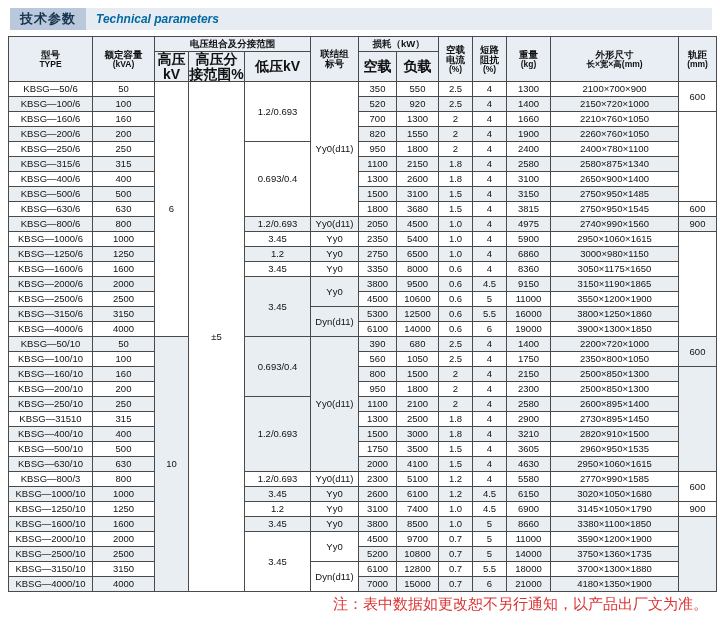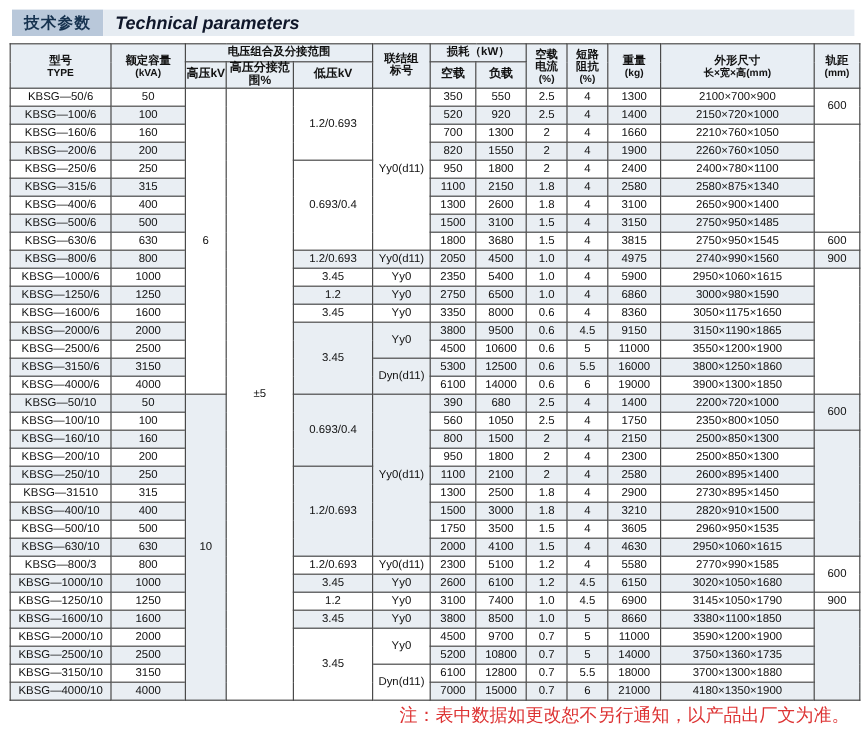--- a/index.html
+++ b/index.html
@@ -21,23 +21,23 @@
     background:#b9c8da;
     color:#16324f;
     font-weight:bold;
     font-size:13px;
     display:flex;align-items:center;justify-content:center;
     padding:0 10px;
     letter-spacing:1px;
   }
   .title-en{
     background:#e6ecf2;
-    color:#0f172a;
+    color:#0369a1;
     font-weight:bold;
-    font-size:15px;
+    font-size:12px;
     display:flex;align-items:center;
     padding:0 10px;
     flex:1;
     font-style:italic;
   }
 
   
   table.spec{
     border-collapse:collapse;
     width:704px;
@@ -54,21 +54,21 @@
     line-height:1.05;
     color:#111;
   }
   thead th{
     background:#e8eef4;
     font-weight:bold;
     font-size:10px;
     line-height:1.1;
     padding:1px 0;
   }
-  thead th.sub{font-size:10px;font-weight:bold;}
+  thead th.sub{font-size:14px;font-weight:bold;}
   .hdr-cn{display:block;}
   .hdr-en{display:block;font-size:8.5px;font-weight:bold;}
 
   tbody td{background:#ffffff;}
   tbody tr.alt td{background:#e9eef3;}
   td.model{font-size:9.5px;}
 
   .footnote{
     text-align:right;
     font-size:15px;
@@ -278,21 +278,21 @@
         <tr class="alt">
           <td class="model">KBSG—1250/6</td>
           <td>1250</td>
           <td rowspan="1">1.2</td>
           <td rowspan="1">Yy0</td>
           <td>2750</td>
           <td>6500</td>
           <td>1.0</td>
           <td>4</td>
           <td>6860</td>
-          <td>3000×980×1590</td>
+          <td>3000×980×1150</td>
         </tr>
         <tr>
           <td class="model">KBSG—1600/6</td>
           <td>1600</td>
           <td rowspan="1">3.45</td>
           <td rowspan="1">Yy0</td>
           <td>3350</td>
           <td>8000</td>
           <td>0.6</td>
           <td>4</td>

